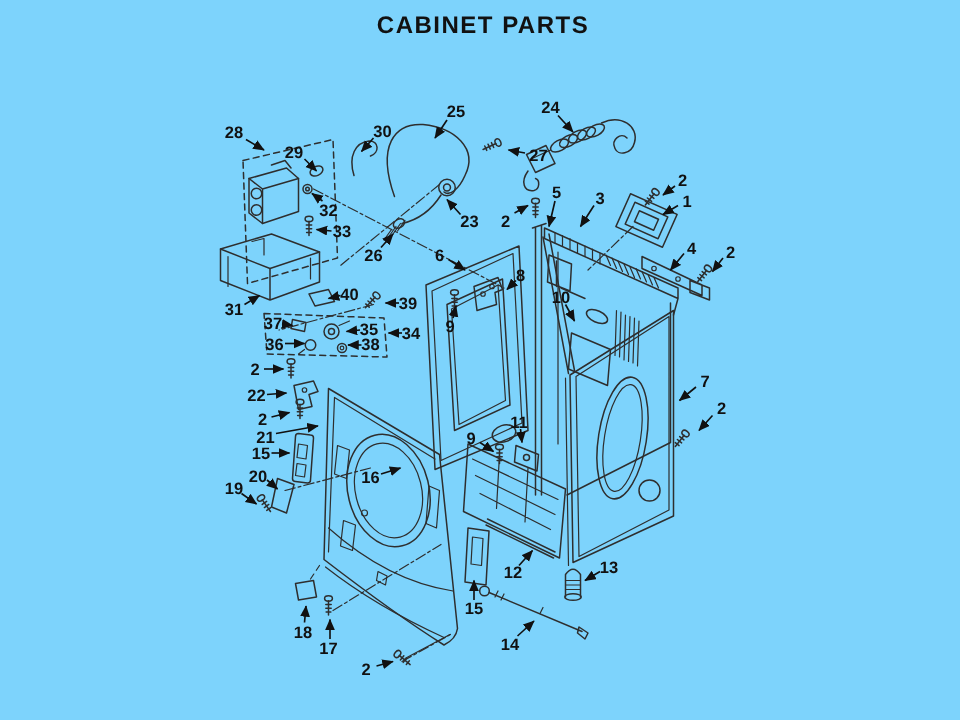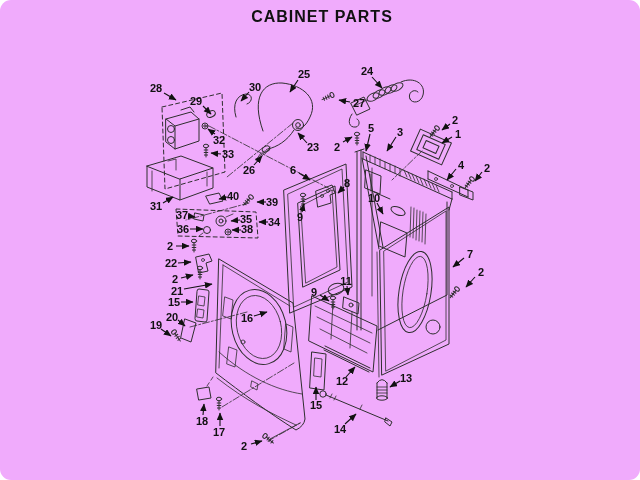--- a/index.html
+++ b/index.html
@@ -1,17 +1,17 @@
 <!DOCTYPE html>
 <html><head>
 <meta charset="utf-8">
 <style>
   html,body{margin:0;padding:0;background:#fff;}
-  #stage{position:relative;width:640px;height:480px;background:#f0abfc;overflow:hidden;
-         font-family:"Liberation Sans",sans-serif;border-radius:11px;}
+  #stage{position:relative;width:640px;height:480px;background:#7dd3fc;overflow:hidden;
+         font-family:"Liberation Sans",sans-serif;}
   svg{display:block;}
   .art{stroke:#2e2e2e;stroke-width:1;fill:none;stroke-linecap:round;stroke-linejoin:round;}
   .thin{stroke-width:.8;}
   .dashed{stroke-dasharray:4 3;}
   .dashdot{stroke-dasharray:7 2 2 2;stroke-width:.8;}
   .title-text{font:bold 16px "Liberation Sans",sans-serif;fill:#111;text-anchor:middle;letter-spacing:1px;}
   .callout-text{font:bold 11px "Liberation Sans",sans-serif;fill:#111;text-anchor:middle;}
   .callout-arrow{stroke:#111;stroke-width:1.1;fill:none;}
 </style>
 </head>

